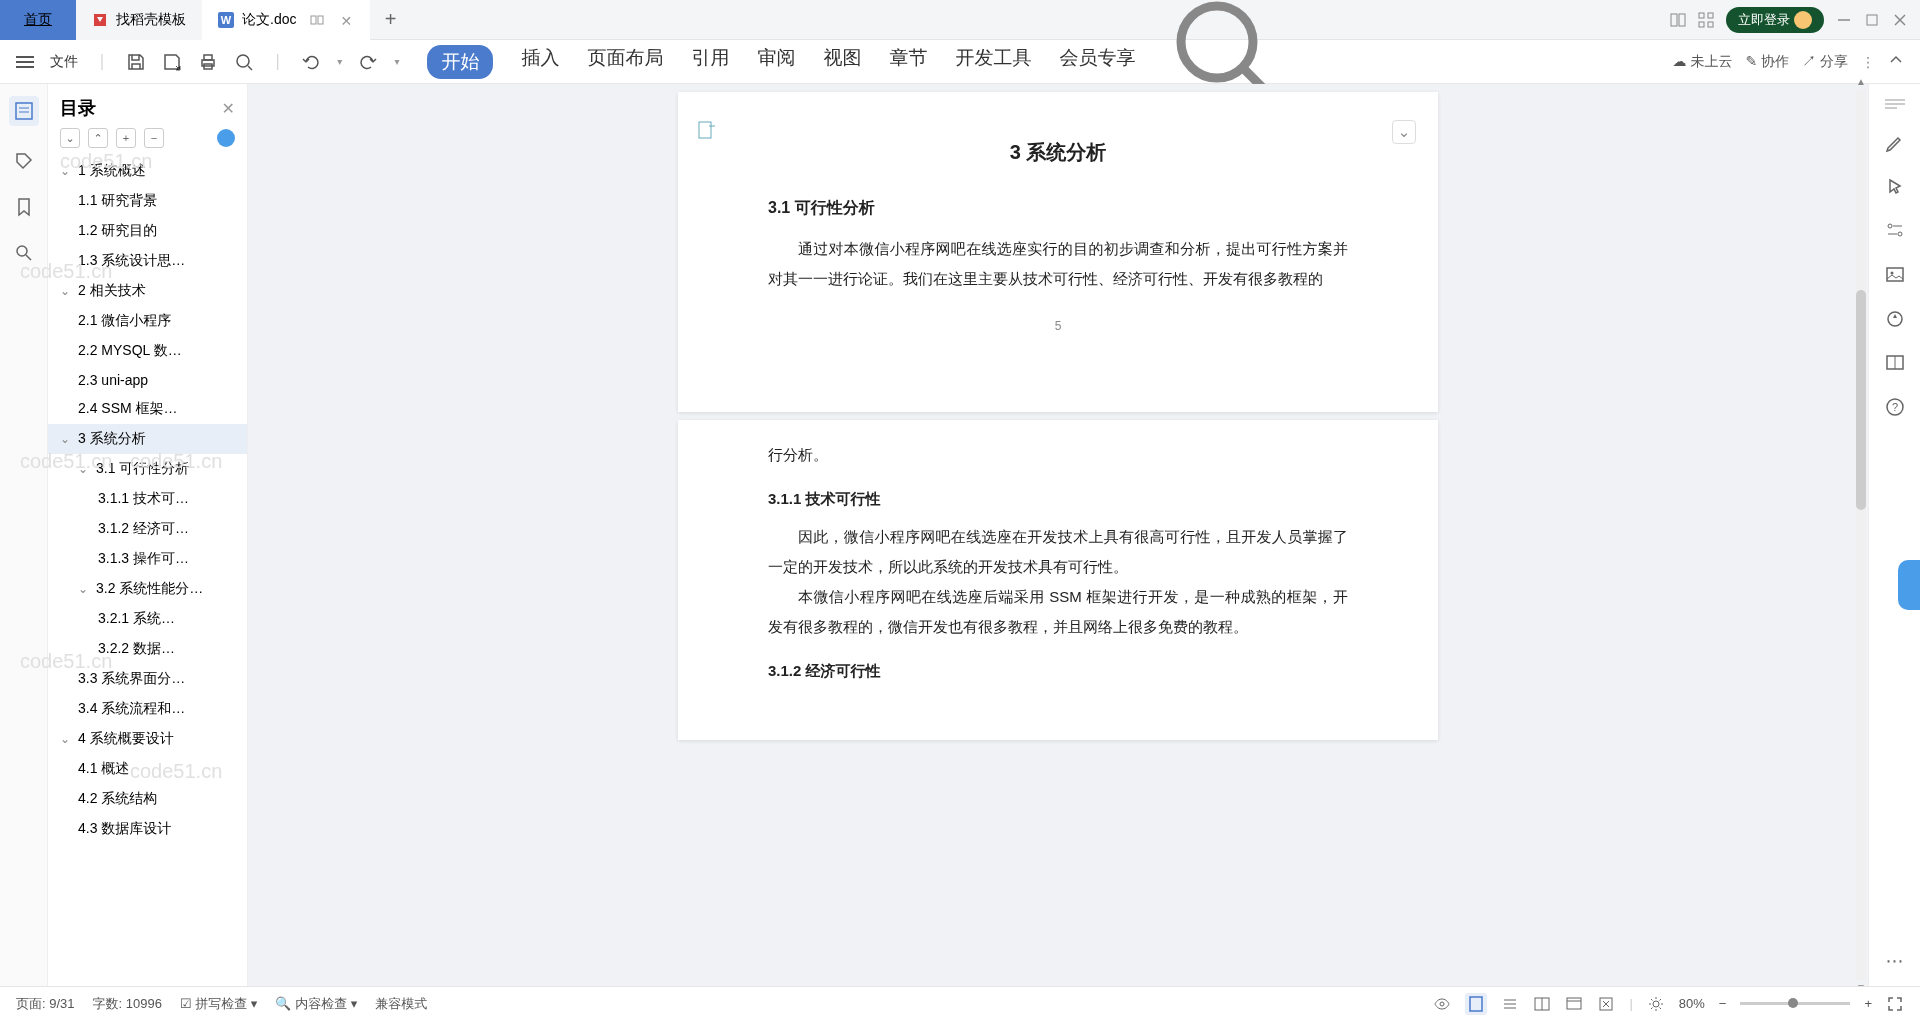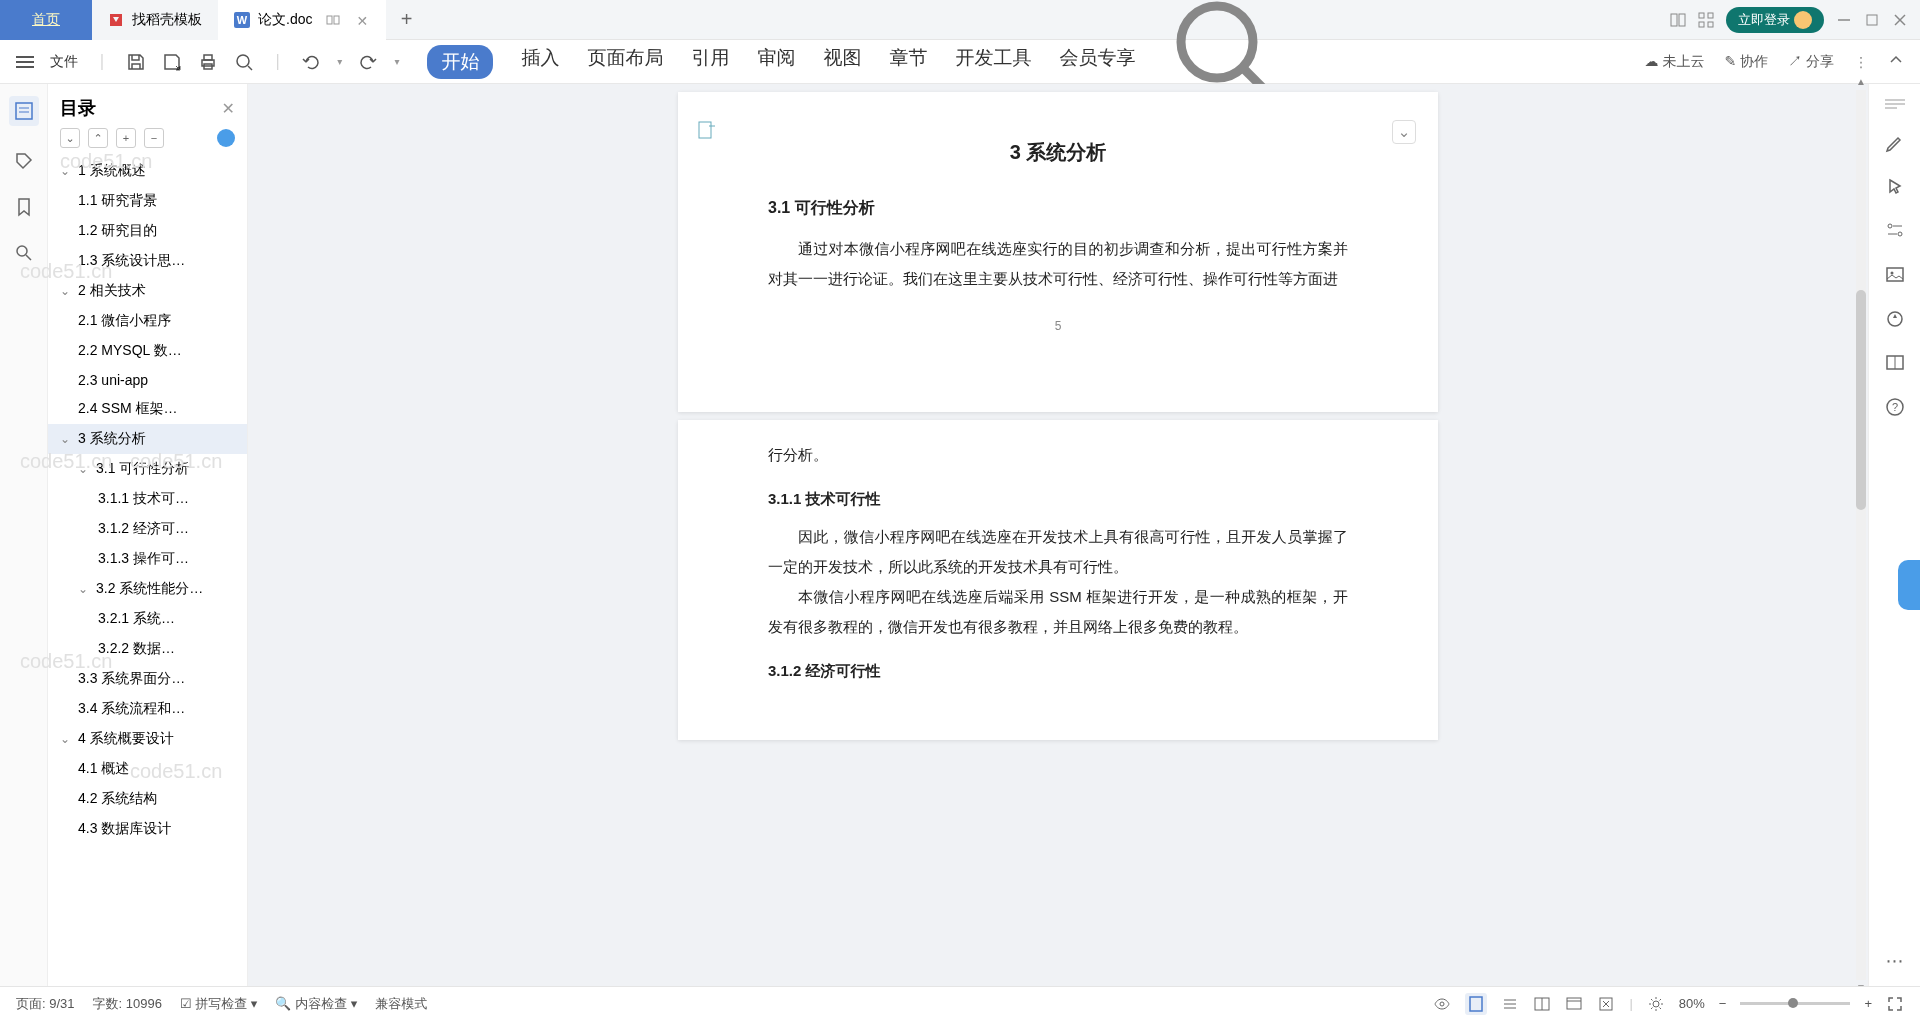--- a/index.html
+++ b/index.html
@@ -3,43 +3,43 @@
 <meta charset="utf-8">
 <style>
 * { margin:0; padding:0; box-sizing:border-box; font-family:"Microsoft YaHei",Arial,sans-serif; }
 body { width:1920px; height:1020px; overflow:hidden; background:#fff; position:relative; }
 
 
 .watermark { position:absolute; color:#e0e0e0; font-size:20px; pointer-events:none; z-index:0; }
 
 
 .tabbar { height:40px; background:#f3f5f7; display:flex; align-items:center; border-bottom:1px solid #e5e5e5; }
-.tab-home { width:92px; height:40px; background:#4a7bcc; color:#fef9c3; display:flex; align-items:center; justify-content:center; font-size:14px;text-decoration:underline; }
+.tab-home { width:76px; height:40px; background:#4a7bcc; color:#000000; display:flex; align-items:center; justify-content:center; font-size:14px;text-decoration:underline; }
 .tab { height:40px; padding:0 16px; display:flex; align-items:center; gap:8px; font-size:14px; position:relative; background:#f3f5f7; }
 .tab.active { background:#fff; }
 .tab-icon { width:16px; height:16px; display:inline-flex; align-items:center; justify-content:center; }
 .tab-close { width:14px; height:14px; color:#999; font-size:14px; margin-left:8px; }
 .tab-dual { width:14px; height:14px; color:#999; margin-left:6px; }
 .tab-add { width:40px; display:flex; align-items:center; justify-content:center; color:#666; font-size:20px; }
 .titlebar-right { margin-left:auto; display:flex; align-items:center; gap:12px; padding-right:12px; }
-.login-btn { background:#0f766e; color:#fff; border-radius:14px; padding:4px 12px; font-size:13px; display:flex; align-items:center; gap:4px; }
+.login-btn { background:#14532d; color:#fff; border-radius:14px; padding:4px 12px; font-size:13px; display:flex; align-items:center; gap:4px; }
 .login-avatar { width:18px; height:18px; background:#f8c572; border-radius:50%; }
 .win-btn { width:16px; height:16px; color:#888; }
 
 
 .ribbon { height:44px; display:flex; align-items:center; gap:8px; padding:0 16px; border-bottom:1px solid #e8e8e8; }
 .rb-left { display:flex; align-items:center; gap:16px; }
 .menu-icon { width:18px; height:14px; }
 .rb-btn { color:#333; font-size:14px; }
 .rb-icon { width:20px; height:20px; color:#555; }
 .rb-tabs { display:flex; gap:28px; margin-left:20px; }
 .rb-tab { font-size:19px; color:#333; }
 .rb-tab.active { background:#4a7bcc; color:#fff; padding:4px 14px; border-radius:14px; }
 .rb-search { color:#888; font-size:14px; margin-left:20px; display:flex; align-items:center; gap:4px;flex-direction:column; }
-.rb-right { margin-left:auto; display:flex; align-items:center; gap:20px; font-size:14px; color:#555; }
+.rb-right { margin-left:auto; display:flex; align-items:center; gap:13px; font-size:14px; color:#555; }
 .rb-chevron { width:16px; color:#666; }
 
 
 .main { display:flex; height:calc(100% - 40px - 44px - 34px); }
 
 
 .rail { width:48px; background:#fafafa; border-right:1px solid #eee; display:flex; flex-direction:column; align-items:center; padding-top:12px; gap:24px; }
 .rail-icon { width:22px; height:22px; color:#666; }
 .rail-icon.active { background:#e8eef7; border-radius:4px; padding:4px; width:30px; height:30px; }
 
@@ -362,21 +362,21 @@
 
   <div class="docarea">
     <div class="page">
       <span class="doc-tool-l"><svg viewBox="0 0 20 20">
             <rect x="3" y="2" width="12" height="16" fill="none" stroke="#6ab"></rect>
             <line x1="13" y1="6" x2="19" y2="6" stroke="#6ab"></line>
           </svg></span>
       <span class="doc-tool-r">⌄</span>
       <h2>3 系统分析</h2>
       <h3>3.1 可行性分析</h3>
-      <p>通过对本微信小程序网吧在线选座实行的目的初步调查和分析，提出可行性方案并对其一一进行论证。我们在这里主要从技术可行性、经济可行性、操作可行性等方面进</p>
+      <p>通过对本微信小程序网吧在线选座实行的目的初步调查和分析，提出可行性方案并对其一一进行论证。我们在这里主要从技术可行性、经济可行性、开发有很多教程的</p>
       <div class="page-num">5</div>
     </div>
     <div class="page" style="padding-top:20px">
       <p style="text-indent:0">行分析。</p>
       <h4>3.1.1 技术可行性</h4>
       <p>因此，微信小程序网吧在线选座在开发技术上具有很高可行性，且开发人员掌握了一定的开发技术，所以此系统的开发技术具有可行性。</p>
       <p>本微信小程序网吧在线选座后端采用 SSM 框架进行开发，是一种成熟的框架，开发有很多教程的，微信开发也有很多教程，并且网络上很多免费的教程。</p>
       <h4>3.1.2 经济可行性</h4>
     </div>
   </div>

